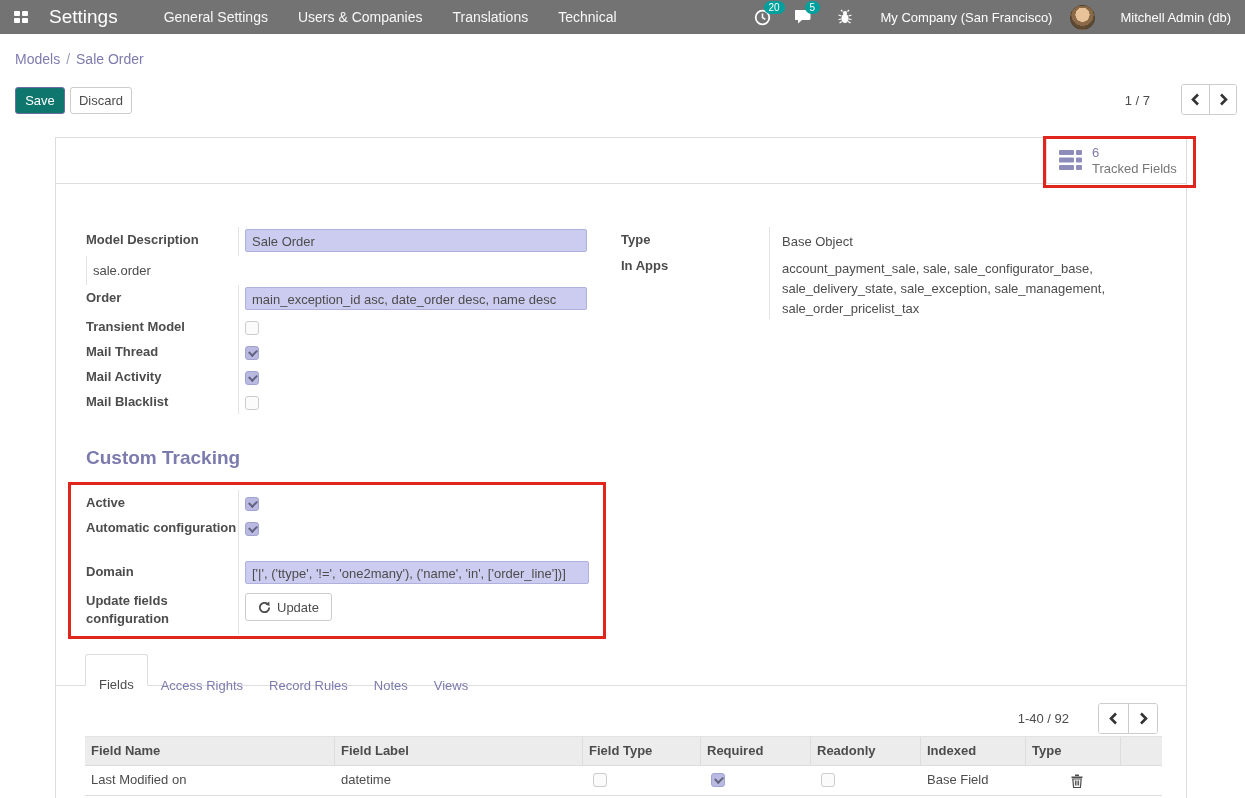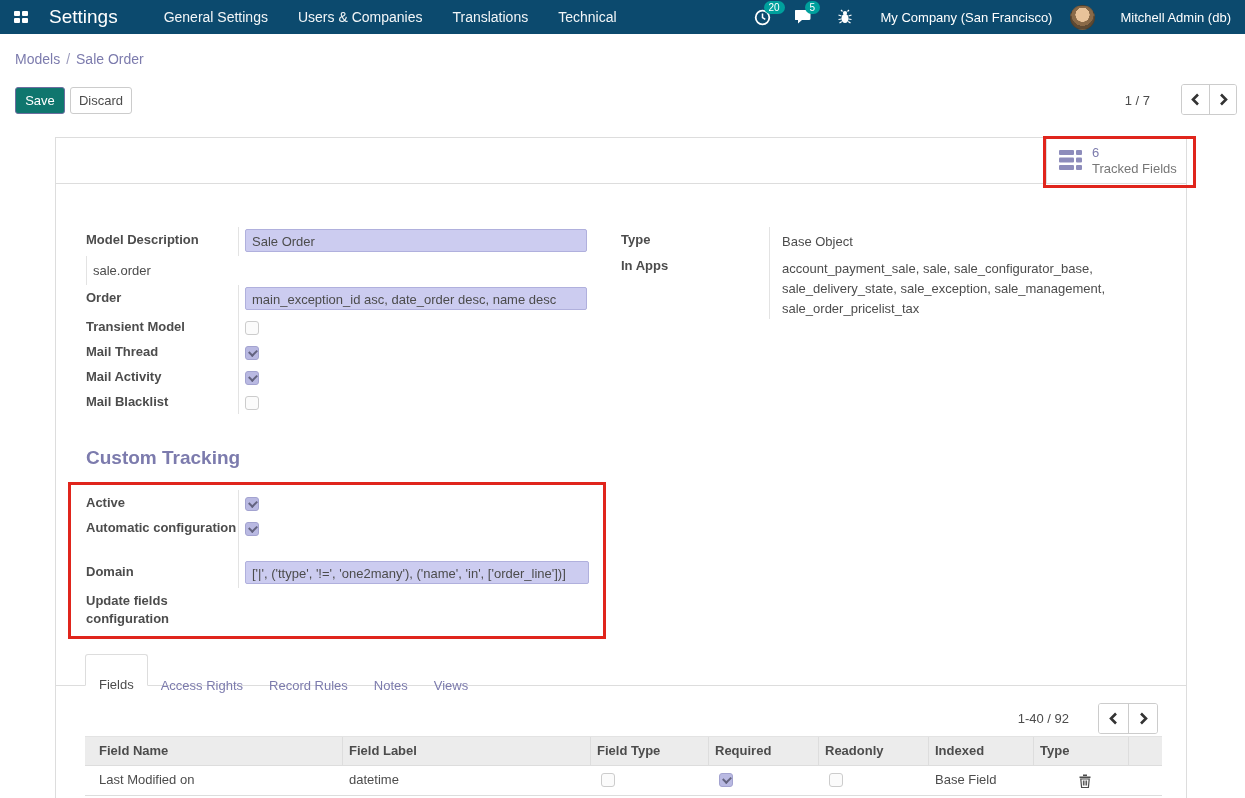--- a/index.html
+++ b/index.html
@@ -2,21 +2,21 @@
 <html><head>
 <meta charset="utf-8">
 <style>
   * { margin:0; padding:0; box-sizing:border-box; }
   html,body { width:1245px; height:798px; overflow:hidden; background:#fff;
     font-family:"Liberation Sans", sans-serif; color:#4c4c4c; font-size:13px; }
   #screen { position:relative; width:1245px; height:798px; background:#fff; }
 
   
   .topbar { position:absolute; left:0; top:0; width:1245px; height:34px;
-    background:#0c4a6e; display:flex; align-items:center; color:#fff; }
+    background:#737373; display:flex; align-items:center; color:#fff; }
   .apps-grid { width:15px; height:13px; margin-left:14px; display:grid;
     grid-template-columns:6px 6px; grid-template-rows:5px 5px; gap:2px; cursor:pointer; }
   .apps-grid span { background:#fff; border-radius:1px; }
   .app-name { font-size:19px; margin-left:20px; cursor:pointer; }
   .top-menus { display:flex; margin-left:46px; gap:30px; }
   .top-menu { font-size:14px; color:rgba(255,255,255,.95); cursor:pointer; }
   .top-right { margin-left:auto; display:flex; align-items:center; }
   .systray-icon { position:relative; margin-right:24px; cursor:pointer; display:flex; align-items:center; }
   .badge { position:absolute; top:-8px; left:10px; background:#00A09D; color:#fff;
     font-size:10px; line-height:13px; padding:0 5px; border-radius:8px; }
@@ -89,21 +89,21 @@
     border-radius:3px 3px 0 0; }
 
   
   .list-pager-text { position:absolute; right:117px; top:573px; }
   .list-pager-group { position:absolute; right:28px; top:565px; display:flex;
     border:1px solid #ccc; border-radius:3px; overflow:hidden; background:#fff; }
   .list-pager-group .pg-btn { width:29px; height:29px; display:flex; align-items:center;
     justify-content:center; cursor:pointer; background:#fff; }
   .list-pager-group .pg-btn + .pg-btn { border-left:1px solid #ccc; }
   .fields-table { position:absolute; left:29px; top:598px; width:1077px; }
-  .trow { display:grid; grid-template-columns:250px 248px 118px 110px 110px 105px 95px 41px;padding-left:8px; }
+  .trow { display:grid; grid-template-columns:250px 248px 118px 110px 110px 105px 95px 41px; }
   .thead { background:#ececec; border-top:1px solid #e3e3e3; border-bottom:1px solid #ddd; }
   .thead .tcell { font-weight:bold; height:28px; line-height:27px; padding-left:6px;
     border-right:1px solid #ddd; cursor:pointer; }
   .thead .tcell:last-child { border-right:none; }
   .tbody-row { background:#fff; border-bottom:1px solid #ddd; cursor:pointer; }
   .tbody-row .tcell { height:29px; line-height:28px; padding-left:6px; }
   .tbody-row .cb { margin-top:7px; margin-left:4px; }
   .trash-cell { display:flex; align-items:center; justify-content:center; }
 </style>
 </head>
@@ -253,20 +253,29 @@
         <div class="fvalue"><span class="cb checked"></span></div>
       </div>
       <div class="frow" style="min-height:29px;">
         <div class="flabel">Domain</div>
         <div class="fvalue">
             <div class="oinput" style="width:344px;">['|', ('ttype', '!=', 'one2many'), ('name', 'in', ['order_line'])]</div>
           </div>
       </div>
       <div class="frow" style="min-height:46px;">
         <div class="flabel">Update fields configuration</div>
+        <div class="fvalue">
+          <div class="btn update-btn" style="display:inline-flex;">
+            <svg width="13" height="13" viewBox="0 0 16 16">
+              <path d="M13.8 8 a5.8 5.8 0 1 1 -1.9 -4.3" fill="none" stroke="#4c4c4c" stroke-width="2.2"></path>
+              <polygon points="13.9,0.6 14.2,6 9.2,4.2" fill="#4c4c4c"></polygon>
+            </svg>
+            <span>Update</span>
+          </div>
+        </div>
       </div>
     </div>
 
     <div class="tabbar">
       <div class="tab active">Fields</div>
       <div class="tab">Access Rights</div>
       <div class="tab">Record Rules</div>
       <div class="tab">Notes</div>
       <div class="tab">Views</div>
     </div>

